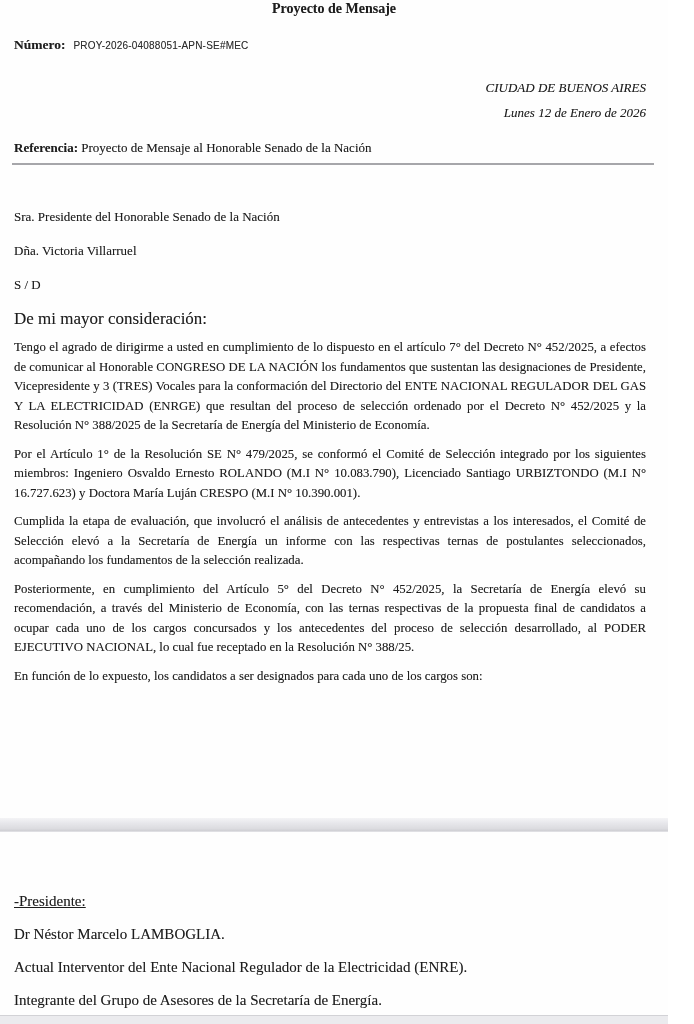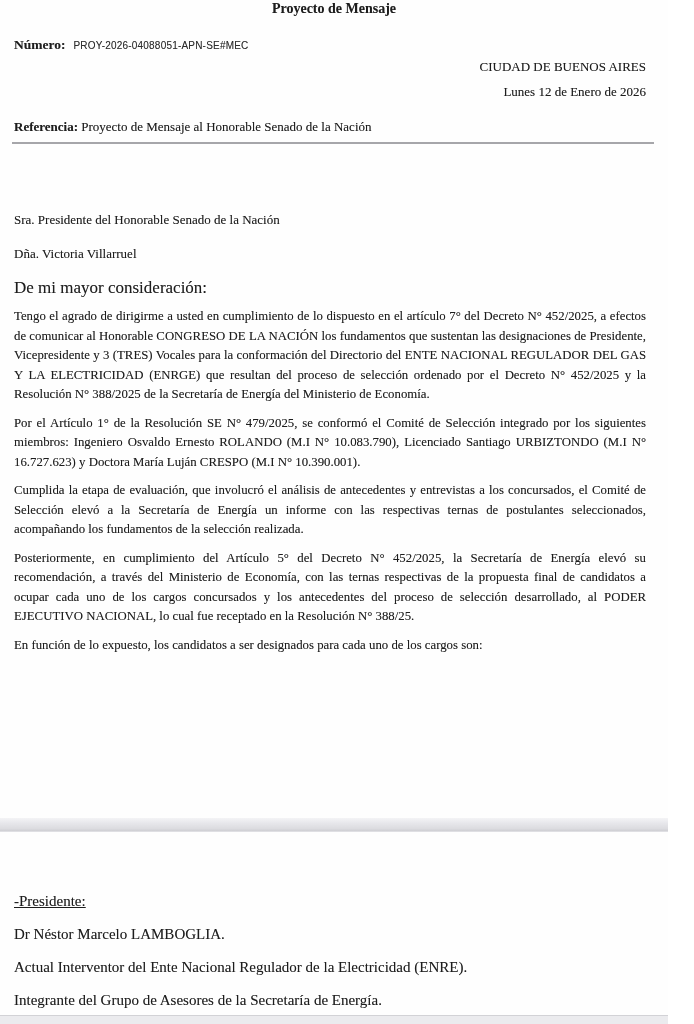--- a/index.html
+++ b/index.html
@@ -34,24 +34,26 @@
   .number-label { font-weight: bold; }
   .number-value {
     font-family: "Liberation Sans", "DejaVu Sans", sans-serif;
     font-size: 10px;
     color: #2e2e2e;
     margin-left: 8px;
     letter-spacing: 0.2px;
   }
 
   .place-date {
+    margin-top: 21px;
     padding-right: 22px;
     text-align: right;
     font-size: 13px;
     line-height: 25px;
+    font-style: italic;
   }
 
   .reference-row {
     margin: 14px 14px 0 14px;
     font-size: 13px;
     line-height: 17px;
   }
   .ref-label { font-weight: bold; }
 
   .rule {
@@ -62,21 +64,21 @@
 
   .content {
     margin: 0 22px 0 14px;
   }
 
   .recipient {
     margin: 0;
     font-size: 13px;
     line-height: 16px;
   }
-  .recipient.first { margin-top: 68px; }
+  .recipient.first { margin-top: 44px; }
   .recipient + .recipient { margin-top: 18px; }
 
   .salutation {
     margin: 18px 0 0 0;
     font-size: 17px;
     line-height: 16px;
   }
 
   .body-par {
     margin: 0 0 9px 0;
@@ -138,26 +140,27 @@
   <div class="reference-row">
     <span class="ref-label">Referencia:</span>
     <span>Proyecto de Mensaje al Honorable Senado de la Nación</span>
   </div>
 
   <div class="rule"></div>
 
   <div class="content">
     <p class="recipient first">Sra. Presidente del Honorable Senado de la Nación</p>
     <p class="recipient">Dña. Victoria Villarruel</p>
+    <p class="recipient">S / D</p>
 
     <p class="salutation">De mi mayor consideración:</p>
 
     <p class="body-par first">Tengo el agrado de dirigirme a usted en cumplimiento de lo dispuesto en el artículo 7° del Decreto N° 452/2025, a efectos de comunicar al Honorable CONGRESO DE LA NACIÓN los fundamentos que sustentan las designaciones de Presidente, Vicepresidente y 3 (TRES) Vocales para la conformación del Directorio del ENTE NACIONAL REGULADOR DEL GAS Y LA ELECTRICIDAD (ENRGE) que resultan del proceso de selección ordenado por el Decreto N° 452/2025 y la Resolución N° 388/2025 de la Secretaría de Energía del Ministerio de Economía.</p>
     <p class="body-par">Por el Artículo 1° de la Resolución SE N° 479/2025, se conformó el Comité de Selección integrado por los siguientes miembros: Ingeniero Osvaldo Ernesto ROLANDO (M.I N° 10.083.790), Licenciado Santiago URBIZTONDO (M.I N° 16.727.623) y Doctora María Luján CRESPO (M.I N° 10.390.001).</p>
-    <p class="body-par">Cumplida la etapa de evaluación, que involucró el análisis de antecedentes y entrevistas a los concursados, el Comité de Selección elevó a la Secretaría de Energía un informe con las respectivas ternas de postulantes seleccionados, acompañando los fundamentos de la selección realizada.</p>
+    <p class="body-par">Cumplida la etapa de evaluación, que involucró el análisis de antecedentes y entrevistas a los interesados, el Comité de Selección elevó a la Secretaría de Energía un informe con las respectivas ternas de postulantes seleccionados, acompañando los fundamentos de la selección realizada.</p>
     <p class="body-par">Posteriormente, en cumplimiento del Artículo 5° del Decreto N° 452/2025, la Secretaría de Energía elevó su recomendación, a través del Ministerio de Economía, con las ternas respectivas de la propuesta final de candidatos a ocupar cada uno de los cargos concursados y los antecedentes del proceso de selección desarrollado, al PODER EJECUTIVO NACIONAL, lo cual fue receptado en la Resolución N° 388/25.</p>
     <p class="body-par last">En función de lo expuesto, los candidatos a ser designados para cada uno de los cargos son:</p>
   </div>
 
   <div class="page-band"></div>
 
   <div class="president">
     <p class="heading">-Presidente:</p>
     <p>Dr Néstor Marcelo LAMBOGLIA.</p>
     <p>Actual Interventor del Ente Nacional Regulador de la Electricidad (ENRE).</p>

